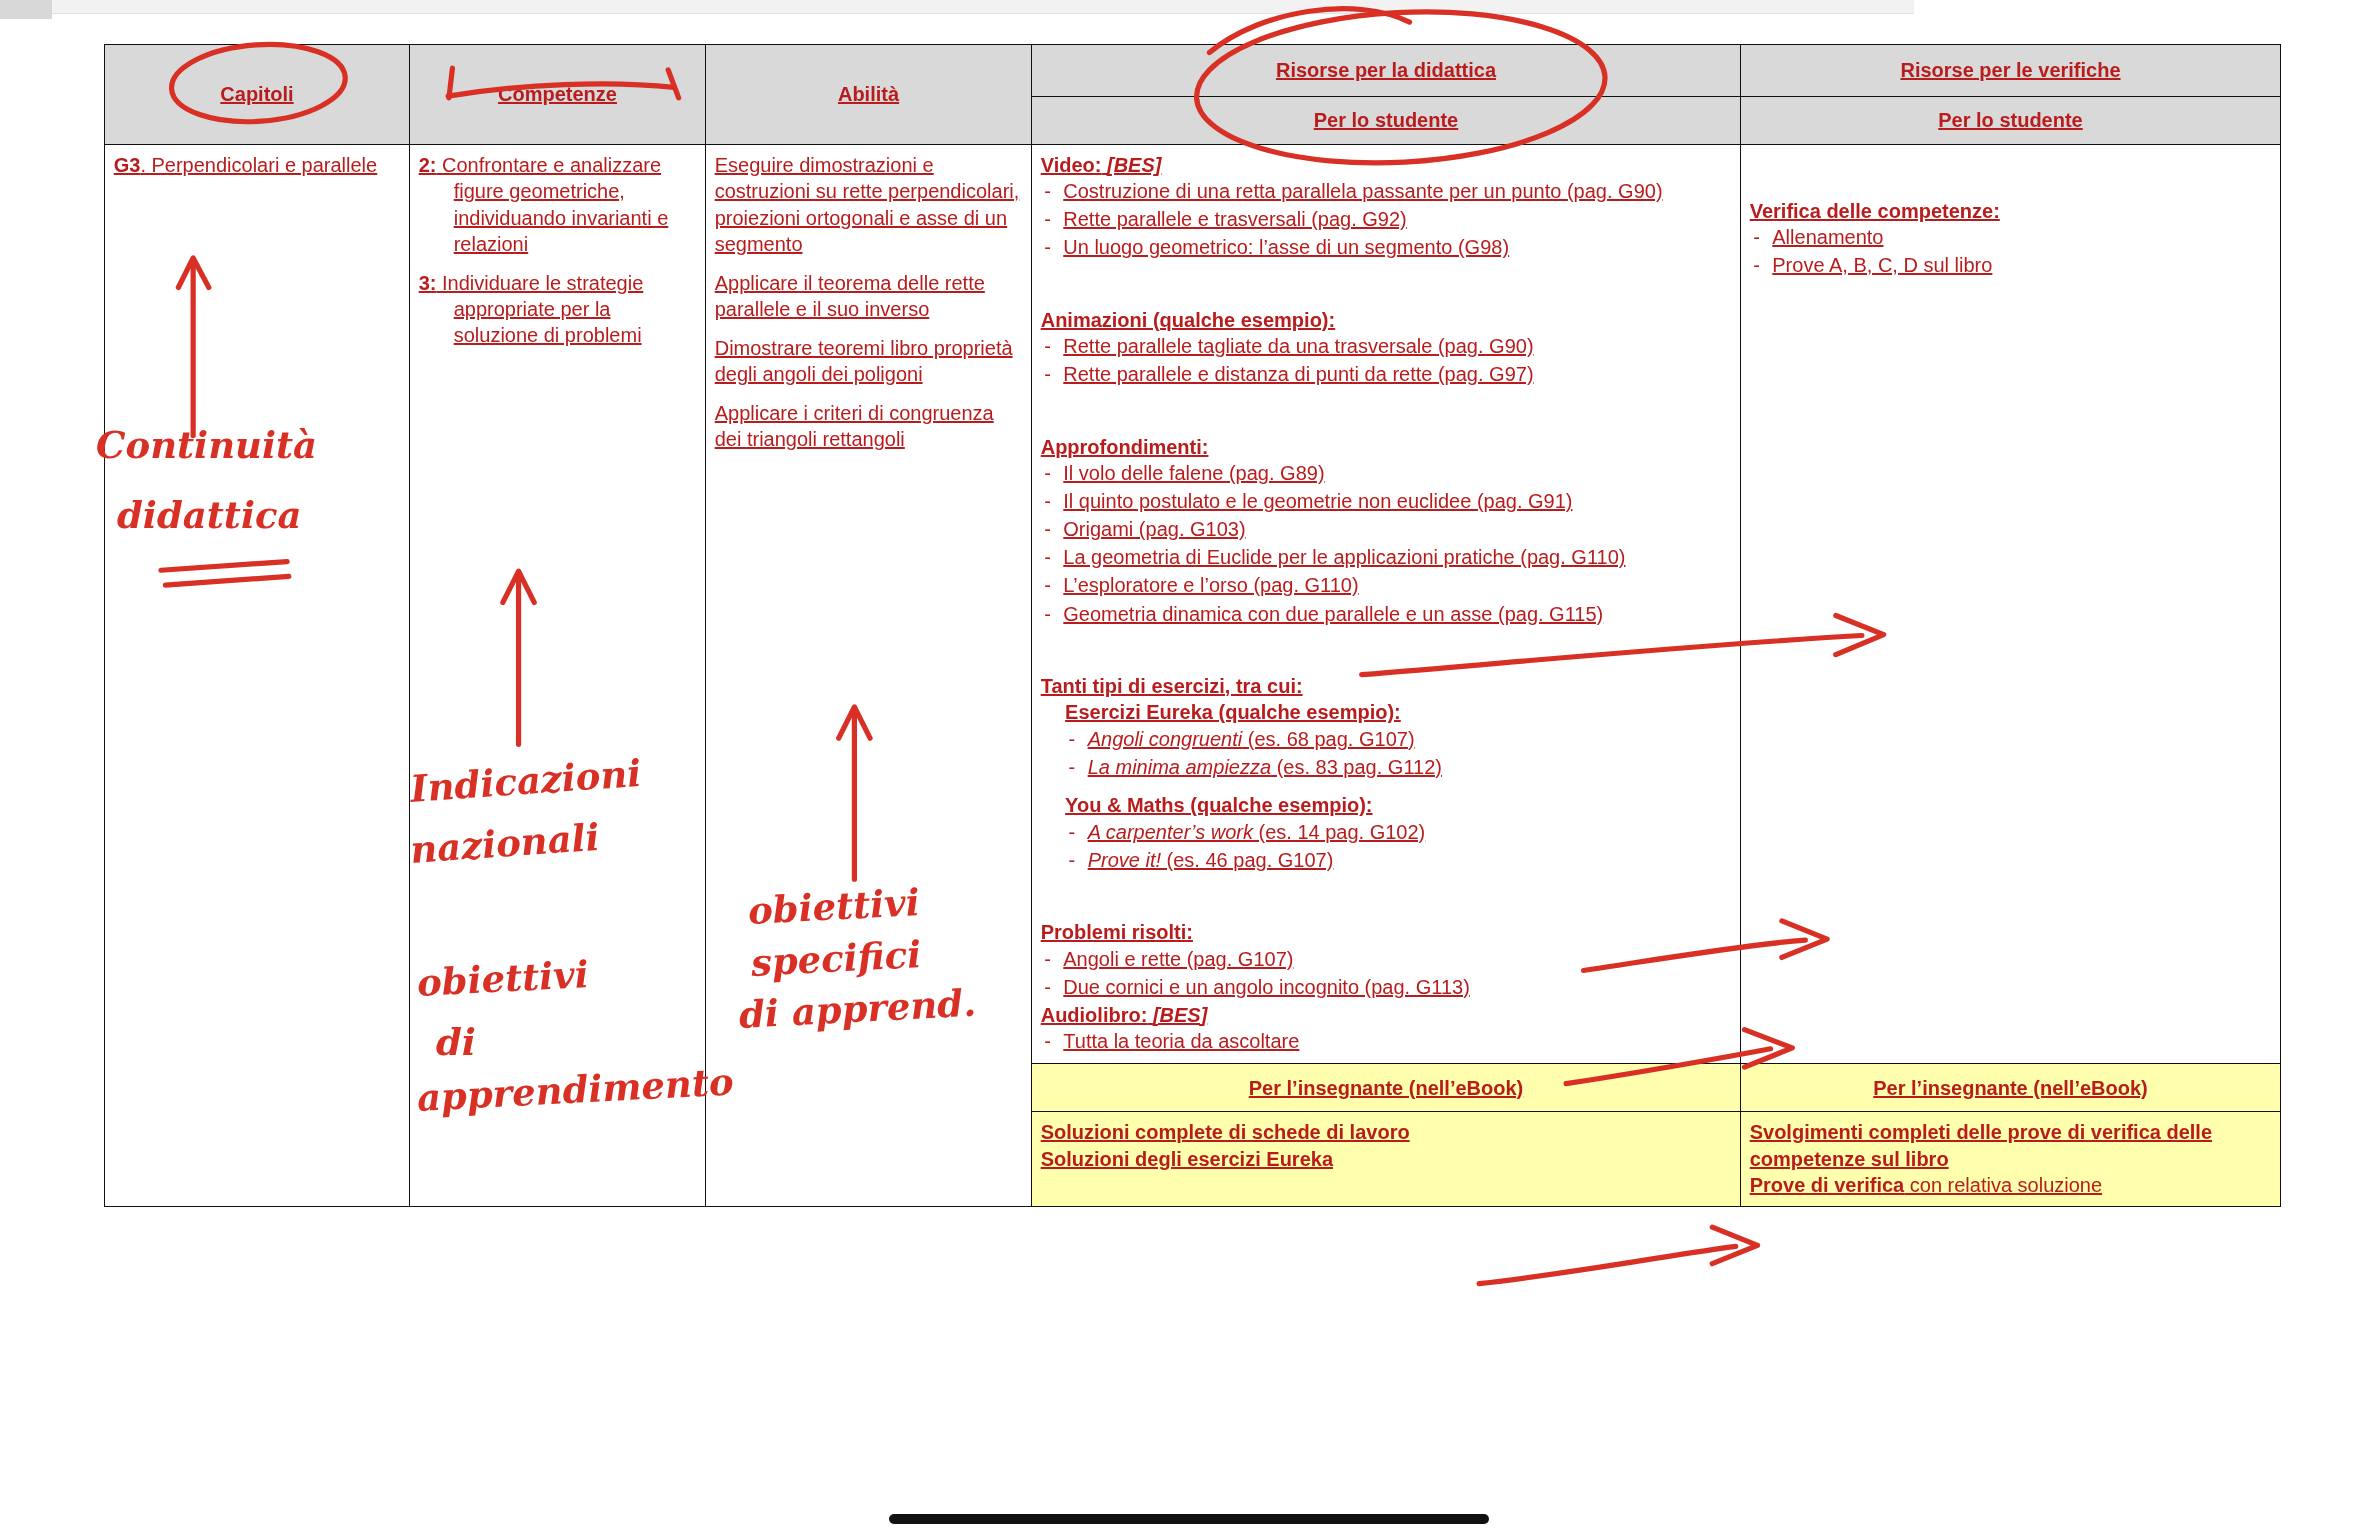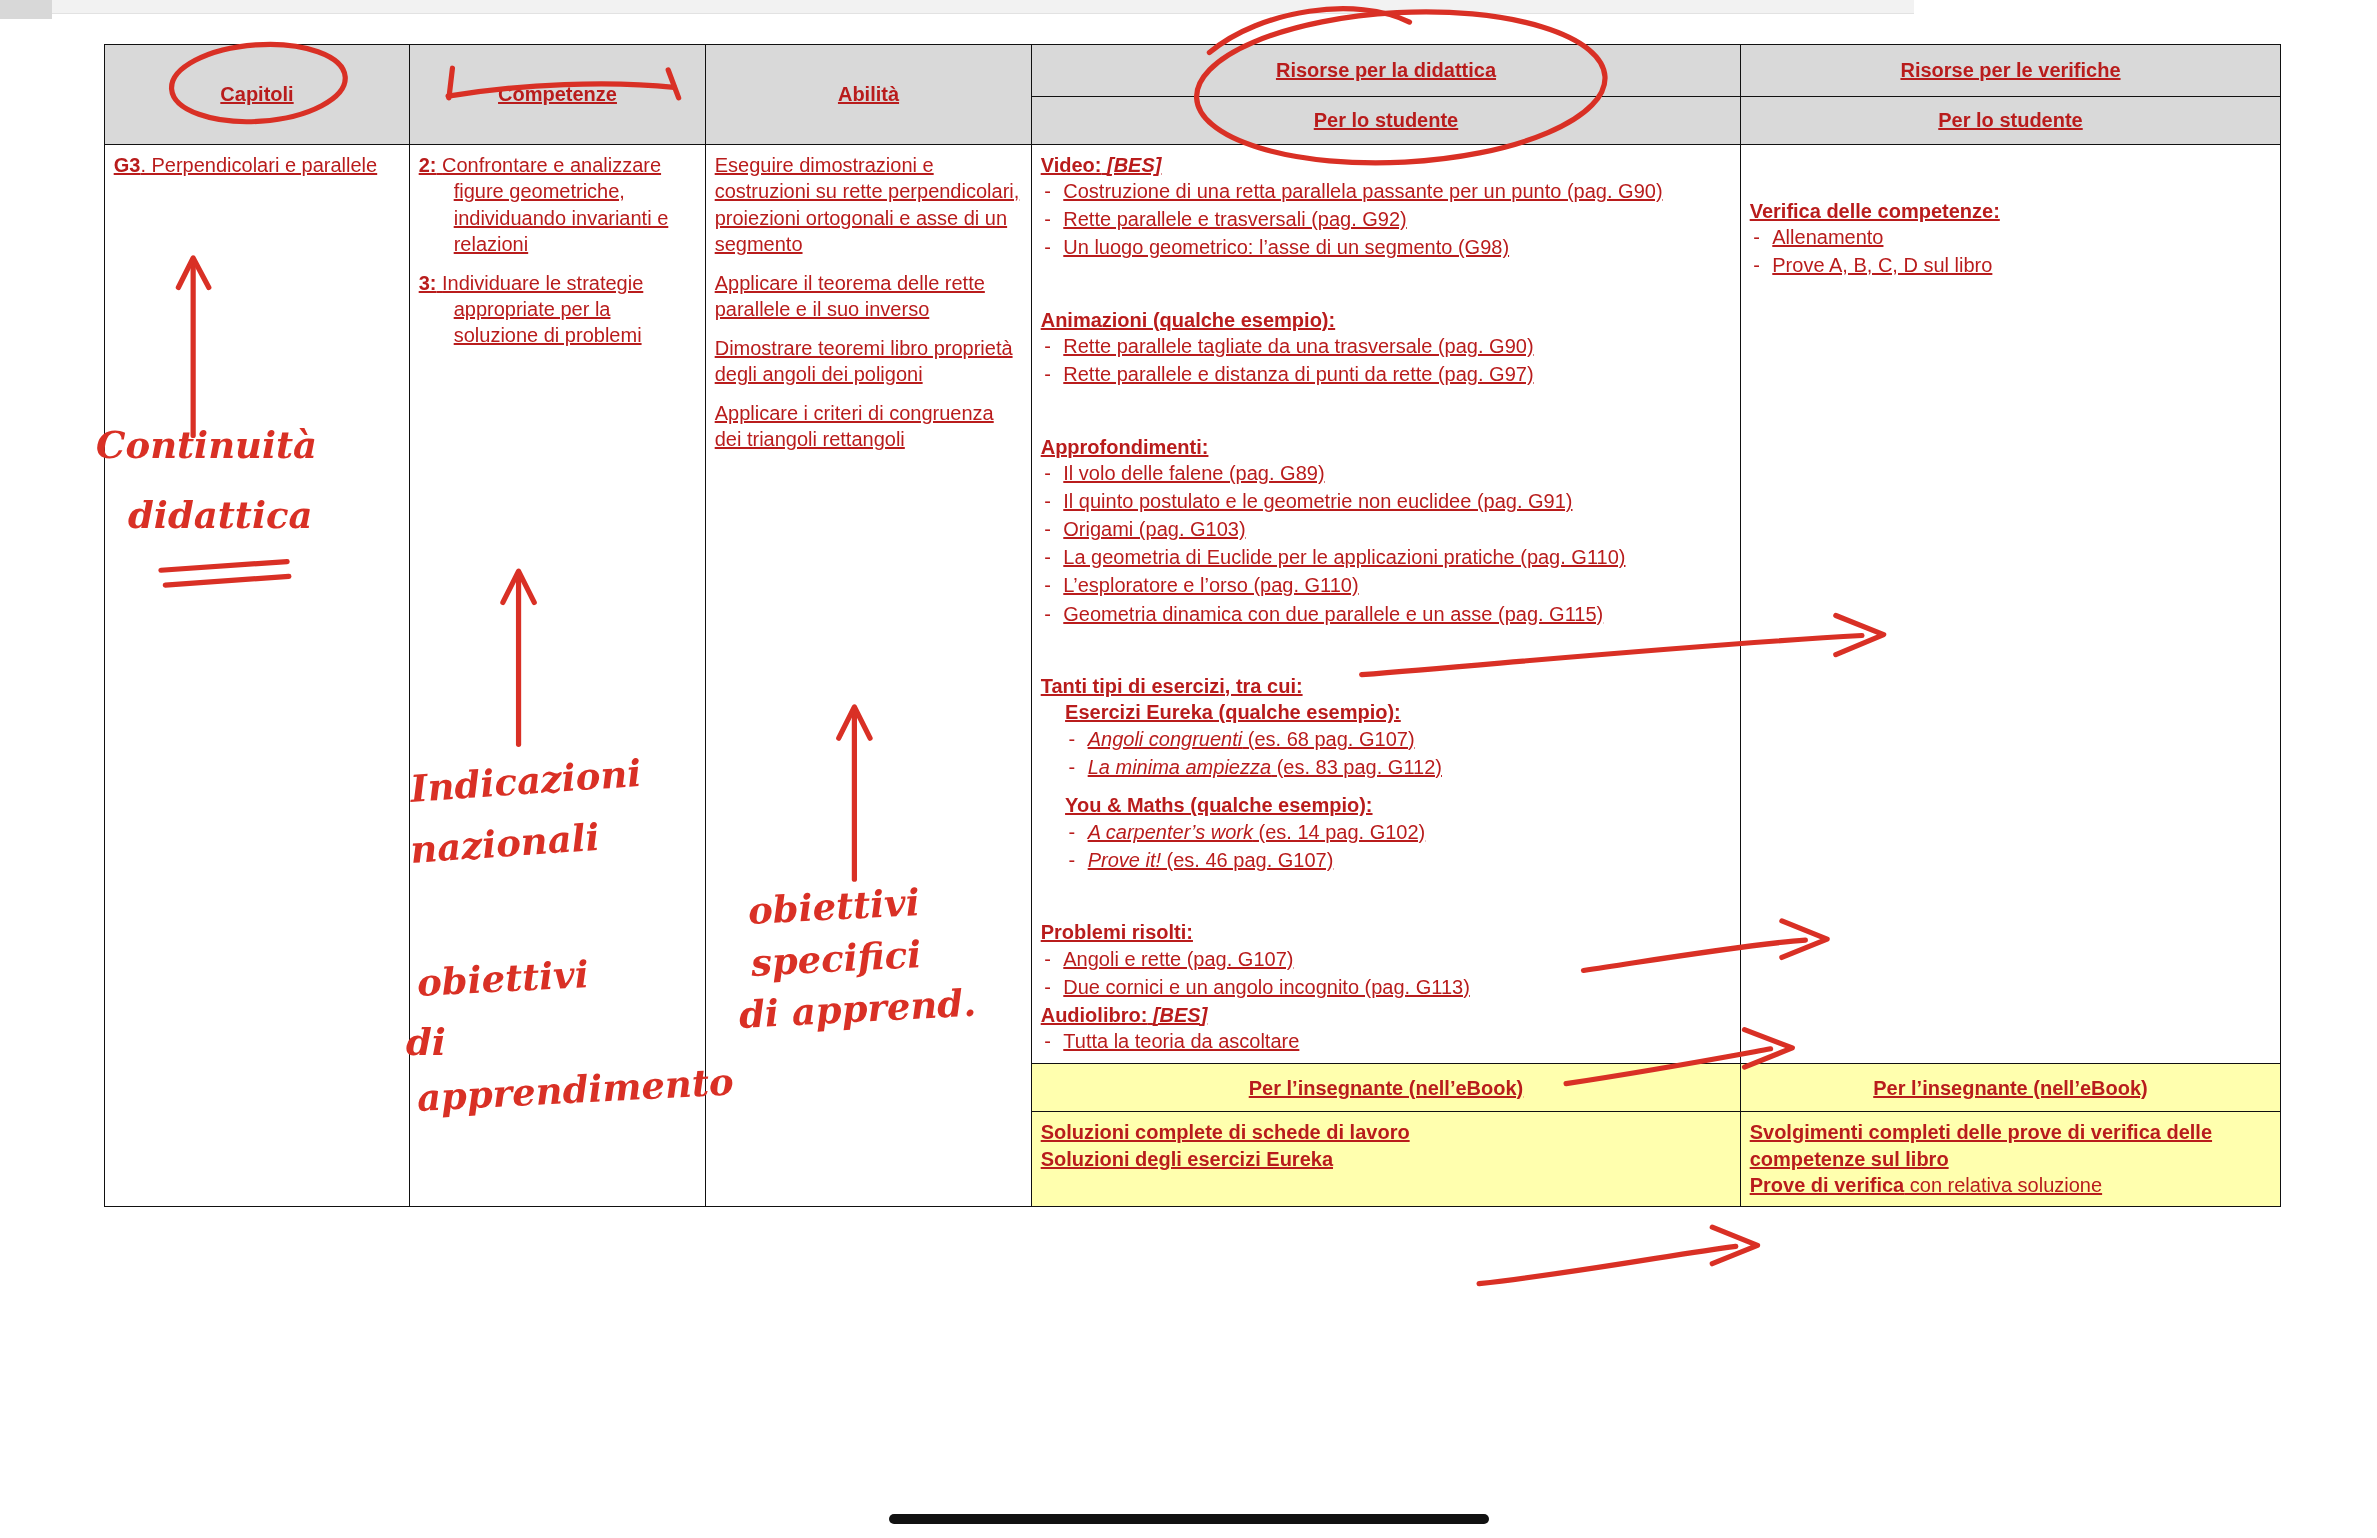--- a/index.html
+++ b/index.html
@@ -298,25 +298,25 @@
 
     <path d="M1800 1245 C 1900 1230, 1980 1215, 2035 1205"></path>
     <path d="M2005 1183 L 2060 1204 L 2005 1226"></path>
 
     <path d="M1700 1475 C 1830 1460, 1930 1440, 1995 1432"></path>
     <path d="M1968 1410 L 2020 1431 L 1968 1452"></path>
   </g>
 </svg>
 
 <div class="handtext" style="left:96px; top:426px;">Continuità</div>
-<div class="handtext" style="left:128px; top:496px;">didattica</div>
+<div class="handtext" style="left:117px; top:496px;">didattica</div>
 <div class="handtext" style="left:409px; top:770px; transform:rotate(-4deg);">Indicazioni</div>
 <div class="handtext" style="left:409px; top:831px; transform:rotate(-4deg);">nazionali</div>
 <div class="handtext" style="left:416px; top:964px; transform:rotate(-3deg);">obiettivi</div>
-<div class="handtext" style="left:406px; top:1023px;">di</div>
+<div class="handtext" style="left:436px; top:1023px;">di</div>
 <div class="handtext" style="left:416px; top:1079px; transform:rotate(-3deg);">apprendimento</div>
 <div class="handtext" style="left:747px; top:892px; transform:rotate(-3deg);">obiettivi</div>
 <div class="handtext" style="left:750px; top:944px; transform:rotate(-3deg);">specifici</div>
 <div class="handtext" style="left:738px; top:996px; transform:rotate(-3deg);">di apprend.</div>
 
 <div id="bottom-bar">
   
 
   
 

